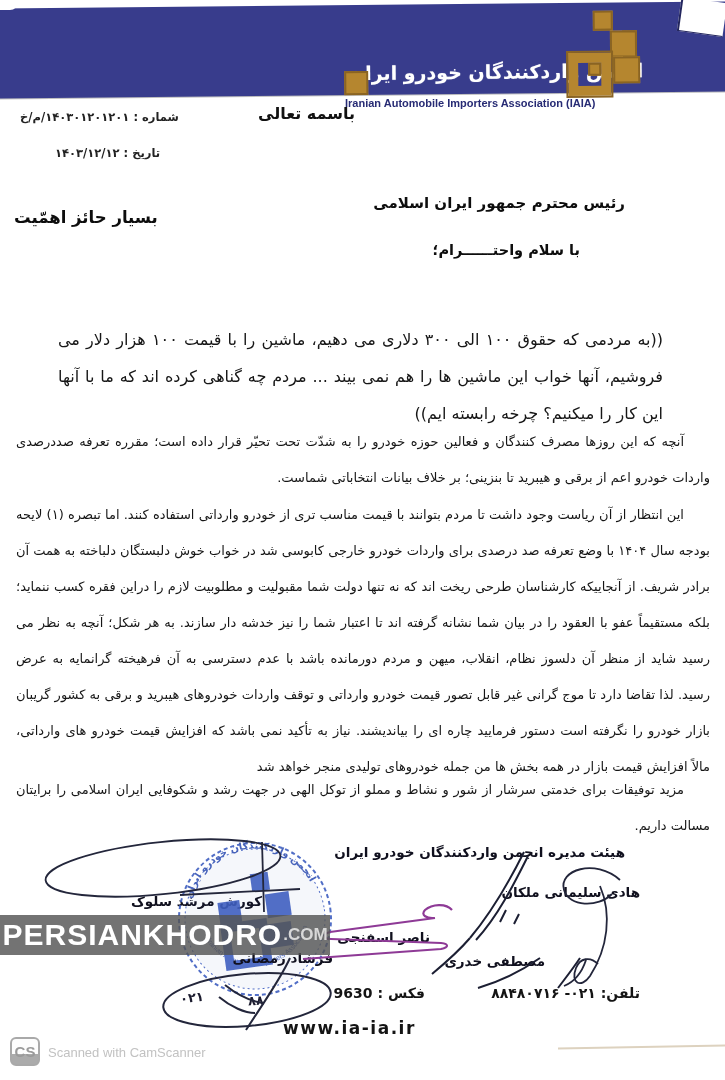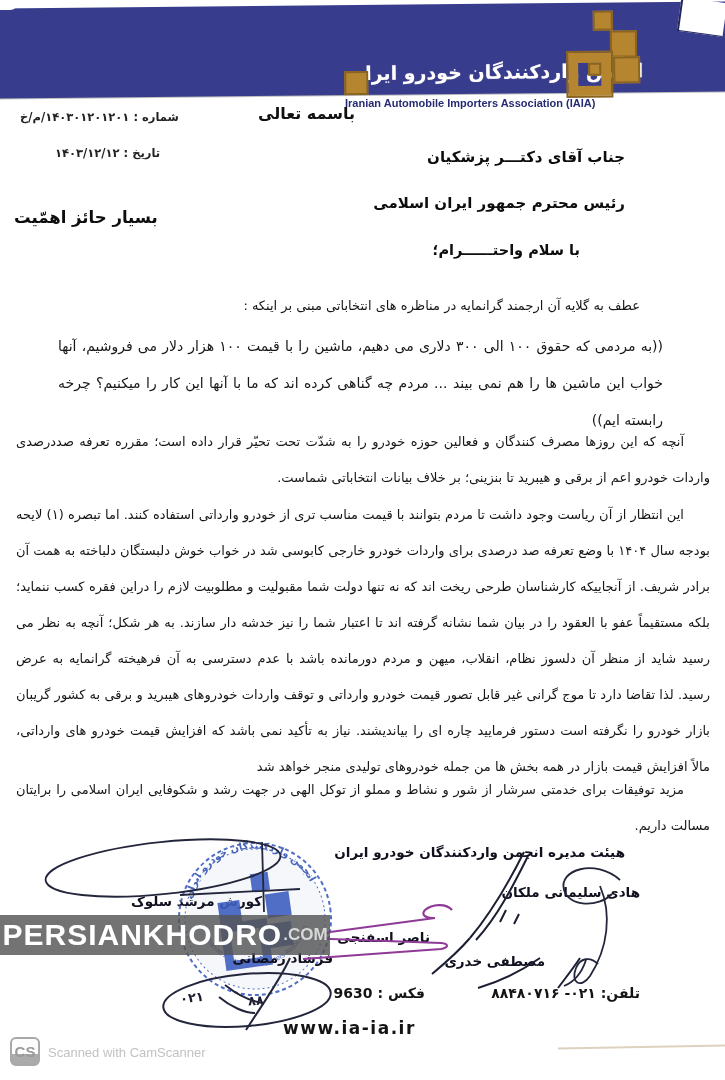--- a/index.html
+++ b/index.html
@@ -104,26 +104,24 @@
   <div class="meta-line" style="left:20px; top:110px;">
     <span>شماره :</span>
     <span>۱۴۰۳۰۱۲۰۱۲۰۱/م/خ</span>
   </div>
   <div class="meta-line" style="left:55px; top:146px;">
     <span>تاریخ :</span>
     <span>۱۴۰۳/۱۲/۱۲</span>
   </div>
   <div class="importance">بسیار حائز اهمّیت</div>
 
-  <div class="rcpt" style="right:100px; top:148px;">جناب آقای دکتـــر پزشکیان</div>
   <div class="rcpt" style="right:100px; top:194px;">رئیس محترم جمهور ایران اسلامی</div>
   <div class="rcpt salut" style="right:145px; top:242px;">با سلام واحتــــــرام؛</div>
 
-  <div class="para" style="right:85px; left:80px; top:291px; line-height:30px;">عطف به گلایه آن ارجمند گرانمایه در مناظره های انتخاباتی مبنی بر اینکه :</div>
-  <div class="para" style="right:62px; left:58px; top:328px; line-height:37px; font-size:14px;">((به مردمی که حقوق ۱۰۰ الی ۳۰۰ دلاری می دهیم، ماشین را با قیمت ۱۰۰ هزار دلار می فروشیم، آنها خواب این ماشین ها را هم نمی بیند ... مردم چه گناهی کرده اند که ما با آنها این کار را میکنیم؟ چرخه رابسته ایم))</div>
+  <div class="para" style="right:62px; left:58px; top:321px; line-height:37px; font-size:16px;">((به مردمی که حقوق ۱۰۰ الی ۳۰۰ دلاری می دهیم، ماشین را با قیمت ۱۰۰ هزار دلار می فروشیم، آنها خواب این ماشین ها را هم نمی بیند ... مردم چه گناهی کرده اند که ما با آنها این کار را میکنیم؟ چرخه رابسته ایم))</div>
   <div class="para indent" style="right:15px; left:16px; top:424px;">آنچه که این روزها مصرف کنندگان و فعالین حوزه خودرو  را به شدّت تحت تحیّر قرار داده است؛ مقرره تعرفه صددرصدی واردات خودرو اعم از برقی و هیبرید تا بنزینی؛ بر خلاف بیانات انتخاباتی شماست.</div>
   <div class="para indent" style="right:15px; left:16px; top:497px;">این انتظار از آن ریاست وجود داشت تا مردم بتوانند با قیمت مناسب تری از خودرو وارداتی  استفاده کنند. اما تبصره (۱) لایحه بودجه سال ۱۴۰۴ با وضع تعرفه صد درصدی برای واردات خودرو خارجی کابوسی شد در خواب خوش دلبستگان دلباخته به همت آن برادر شریف. از آنجاییکه کارشناسان طرحی ریخت اند که نه تنها دولت شما مقبولیت و مطلوبیت لازم را دراین فقره کسب ننماید؛ بلکه مستقیماً عفو با العقود را در بیان شما نشانه گرفته اند تا اعتبار شما را نیز خدشه دار سازند. به هر شکل؛ آنچه به نظر می رسید شاید از منظر آن دلسوز نظام، انقلاب، میهن و مردم دورمانده باشد با عدم دسترسی به آن فرهیخته گرانمایه به عرض رسید.  لذا تقاضا دارد تا موج گرانی غیر قابل تصور قیمت خودرو وارداتی و توقف واردات خودروهای هیبرید و برقی به کشور گریبان بازار خودرو را نگرفته است دستور فرمایید چاره ای را بیاندیشند. نیاز به تأکید نمی باشد که افزایش قیمت خودرو های وارداتی، مالاً افزایش قیمت بازار در همه بخش ها من جمله خودروهای تولیدی منجر خواهد شد</div>
   <div class="para indent" style="right:15px; left:16px; top:772px;">مزید توفیقات برای خدمتی سرشار از شور و نشاط و مملو از توکل الهی در جهت رشد و شکوفایی ایران اسلامی را برایتان مسالت داریم.</div>
 
   <div class="sig-name sig-heading" style="right:100px; top:844px;">هیئت مدیره انجمن واردکنندگان خودرو ایران</div>
   <div class="sig-name" style="right:85px; top:884px;">هادی سلیمانی ملکان</div>
   <div class="sig-name" style="right:295px; top:889px;margin-top:40px;">ناصر اسفنجی</div>
   <div class="sig-name" style="right:463px; top:893px;">کورش مرشد سلوک</div>
   <div class="sig-name" style="right:180px; top:953px;">مصطفی خدری</div>
   <div class="sig-name" style="right:392px; top:950px; z-index:22;">فرشاد رمضانی</div>

